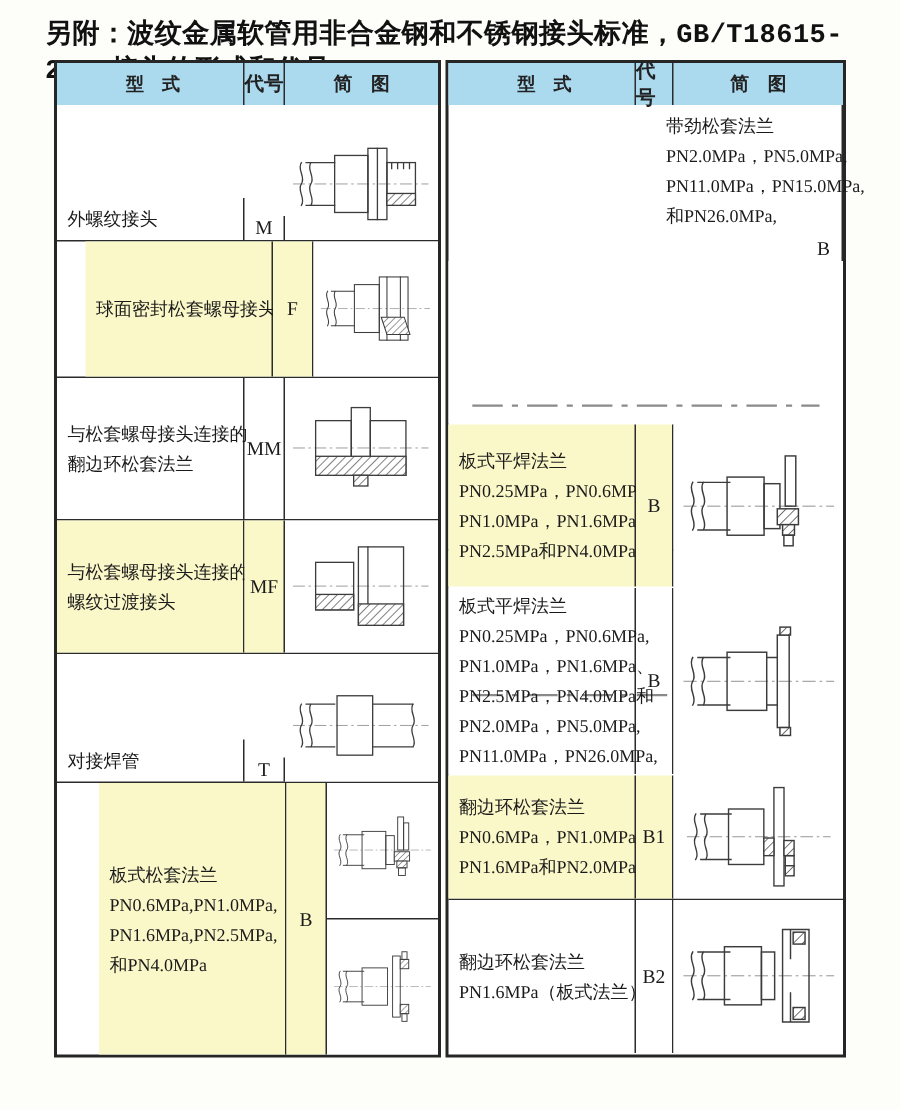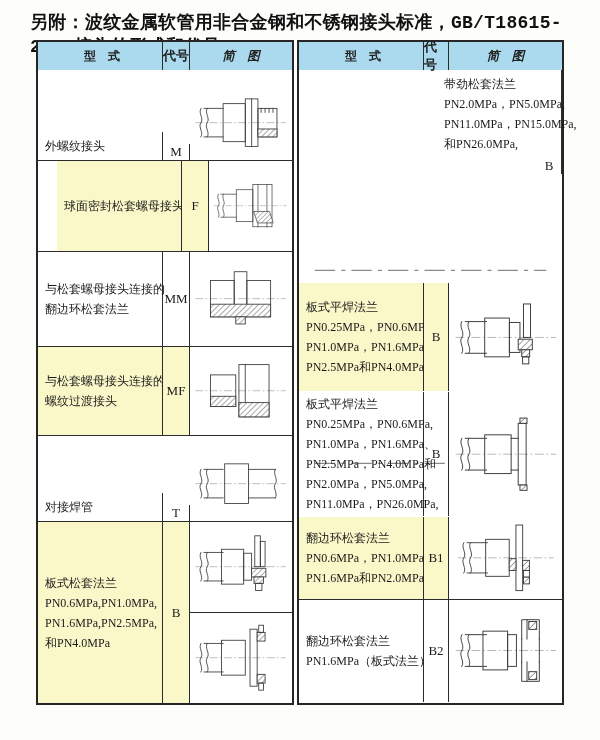--- a/index.html
+++ b/index.html
@@ -31,21 +31,21 @@
     padding:4px 3px 4px 7px;font-size:12px;line-height:20px;
   }
   .cell.code{
     border-right:1.5px solid #2b2b2b;
     display:flex;align-items:center;justify-content:center;
     font-size:13px;
   }
   .ftable.left .cell.code{width:27px;}
   .ftable.right .cell.code{width:25px;}
   .ftable.left .thead .cell.type, .ftable.right .thead .cell.type{width:125px;border-right:1.5px solid #2b2b2b;}
-  .cell.diag{flex:1;display:flex;flex-direction:column;background:#fff;font-style:italic;}
+  .cell.diag{flex:1;display:flex;flex-direction:column;background:#fff;}
   .diag-half{flex:1;display:flex;align-items:center;justify-content:center;padding:2px;min-height:0;}
   .diag-half + .diag-half{border-top:1.5px solid #2b2b2b;}
   .diag-half svg{width:97%;height:97%;}
   .hl{background:#faf7c8;}
   .tline{white-space:nowrap;}
 </style>
 </head>
 <body>
 
 <svg width="0" height="0" style="position:absolute">
@@ -162,21 +162,21 @@
               <line x1="3" y1="45" x2="117" y2="45" stroke="#8a8a8a" stroke-width="0.7" stroke-dasharray="10 3 2 3"></line>
               <g stroke="#3c3c3c" fill="none" stroke-width="1.1" stroke-linecap="square">
                 <path d="M10,27 c-4,6 4,12 0,18 c-4,6 4,12 0,18 M18,27 c-4,6 4,12 0,18 c-4,6 4,12 0,18 M14,27 H38 M14,63 H38"></path>
                 <rect x="40" y="20" width="30" height="50"></rect>
                 <path d="M70,27 H104 M70,63 H104 M104,27 c-4,6 4,12 0,18 c-4,6 4,12 0,18"></path>
               </g>
             </svg>
           </div>
         </div>
       </div>
-      <div class="trow" style="height: 181px;">
+      <div class="trow" style="height: 181px; padding-left: 28px;">
         <div class="cell type hl">
           <div class="tline">板式松套法兰</div>
           <div class="tline">PN0.6MPa,PN1.0MPa,</div>
           <div class="tline">PN1.6MPa,PN2.5MPa,</div>
           <div class="tline">和PN4.0MPa</div>
         </div>
         <div class="cell code hl">B</div>
         <div class="cell diag">
           <div class="diag-half">
             <svg viewBox="0 0 120 90" preserveAspectRatio="xMidYMid meet">

